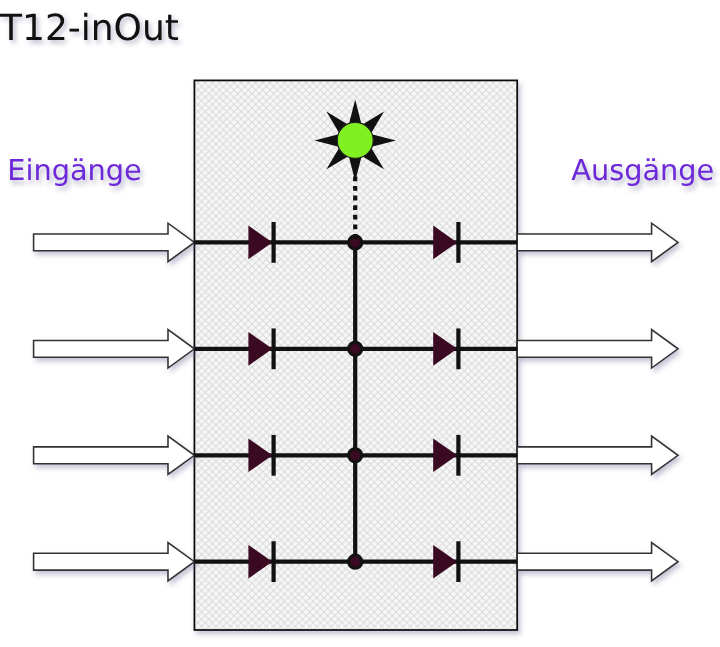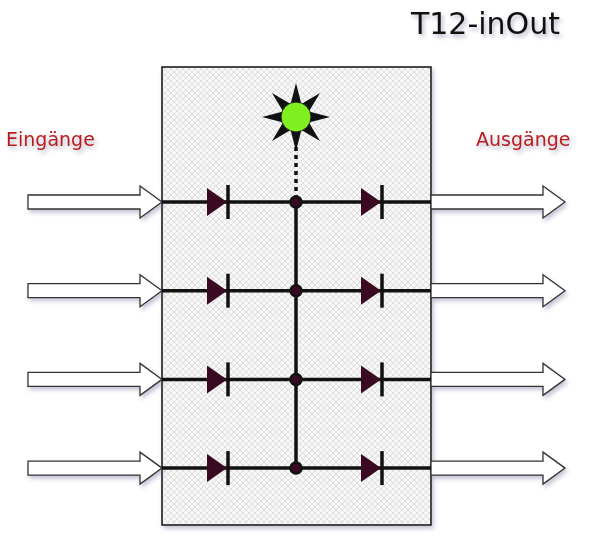--- a/index.html
+++ b/index.html
@@ -1,18 +1,18 @@
 <!DOCTYPE html>
 <html><head>
 <meta charset="utf-8">
 <style>
   html,body{margin:0;padding:0;background:#ffffff;}
   body{width:600px;height:539px;position:relative;overflow:hidden;font-family:"DejaVu Sans",sans-serif;}
-  .title{position:absolute;left:0;width:560px;top:6px;text-align:right;font-size:30px;color:#111;text-shadow:2px 3px 4px rgba(90,90,140,0.45);}
-  .lbl{position:absolute;font-size:19px;color:#b91c1c;text-shadow:2px 3px 4px rgba(90,90,140,0.45);}
+  .title{position:absolute;left:0;width:560px;top:6px;text-align:left;font-size:30px;color:#111;text-shadow:2px 3px 4px rgba(90,90,140,0.45);}
+  .lbl{position:absolute;font-size:24px;color:#6d28d9;text-shadow:2px 3px 4px rgba(90,90,140,0.45);}
   .lbl-in{left:6px;top:128px;}
   .lbl-out{left:476px;top:128px;text-align:center;}
   svg{position:absolute;left:0;top:0;}
 </style>
 </head>
 <body>
 
 <div class="title">T12-inOut</div>
 <div class="lbl lbl-in">Eingänge</div>
 <div class="lbl lbl-out">Ausgänge</div>

